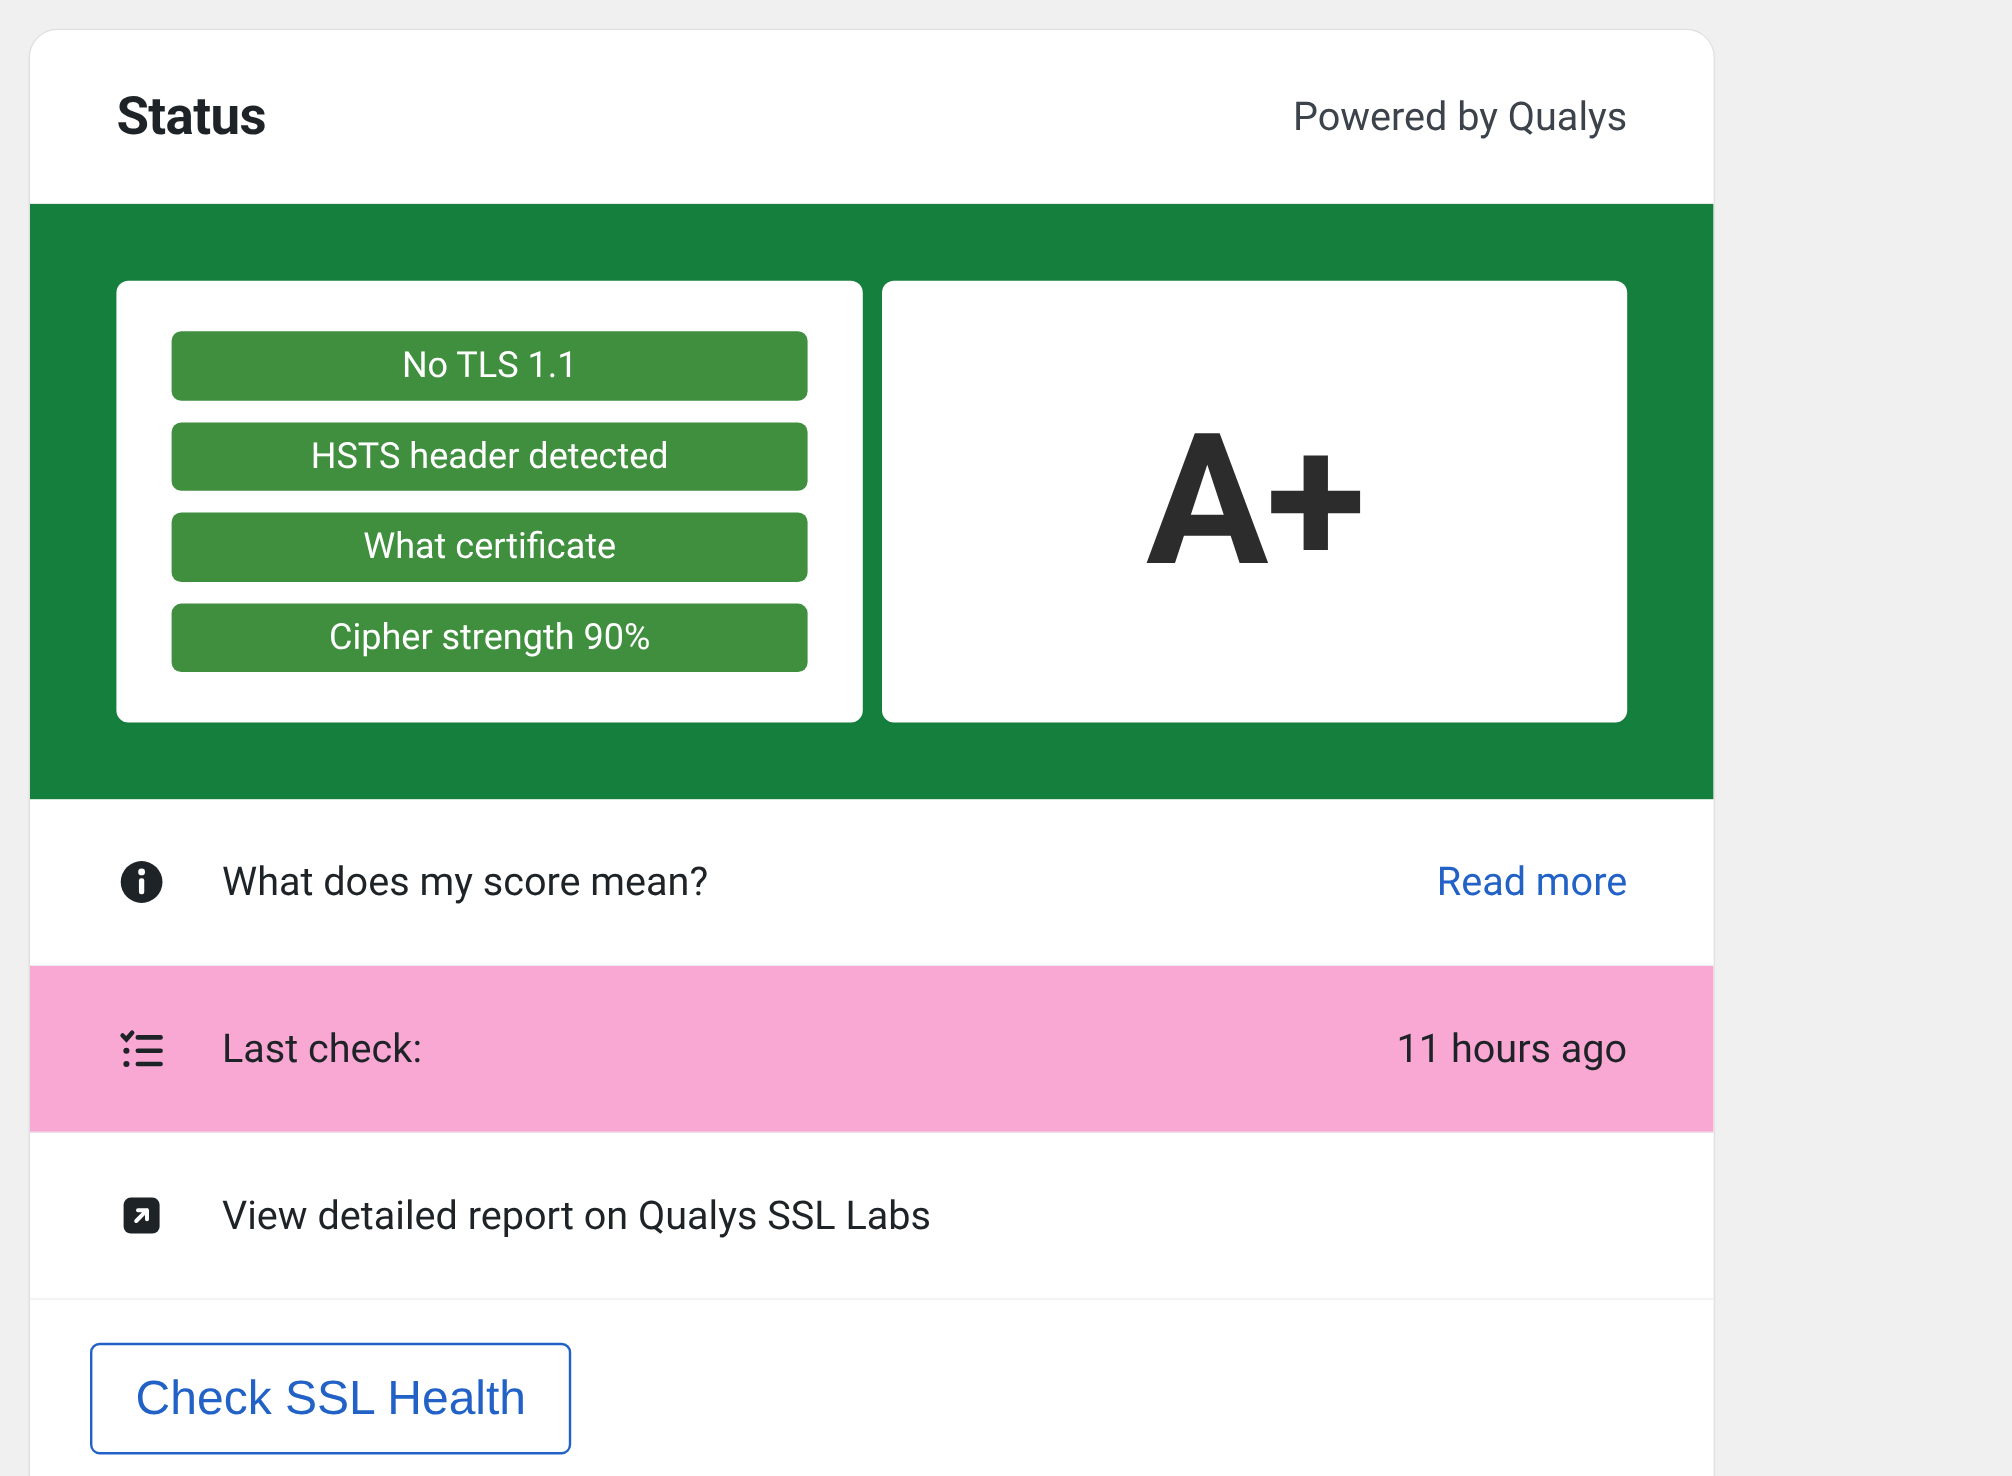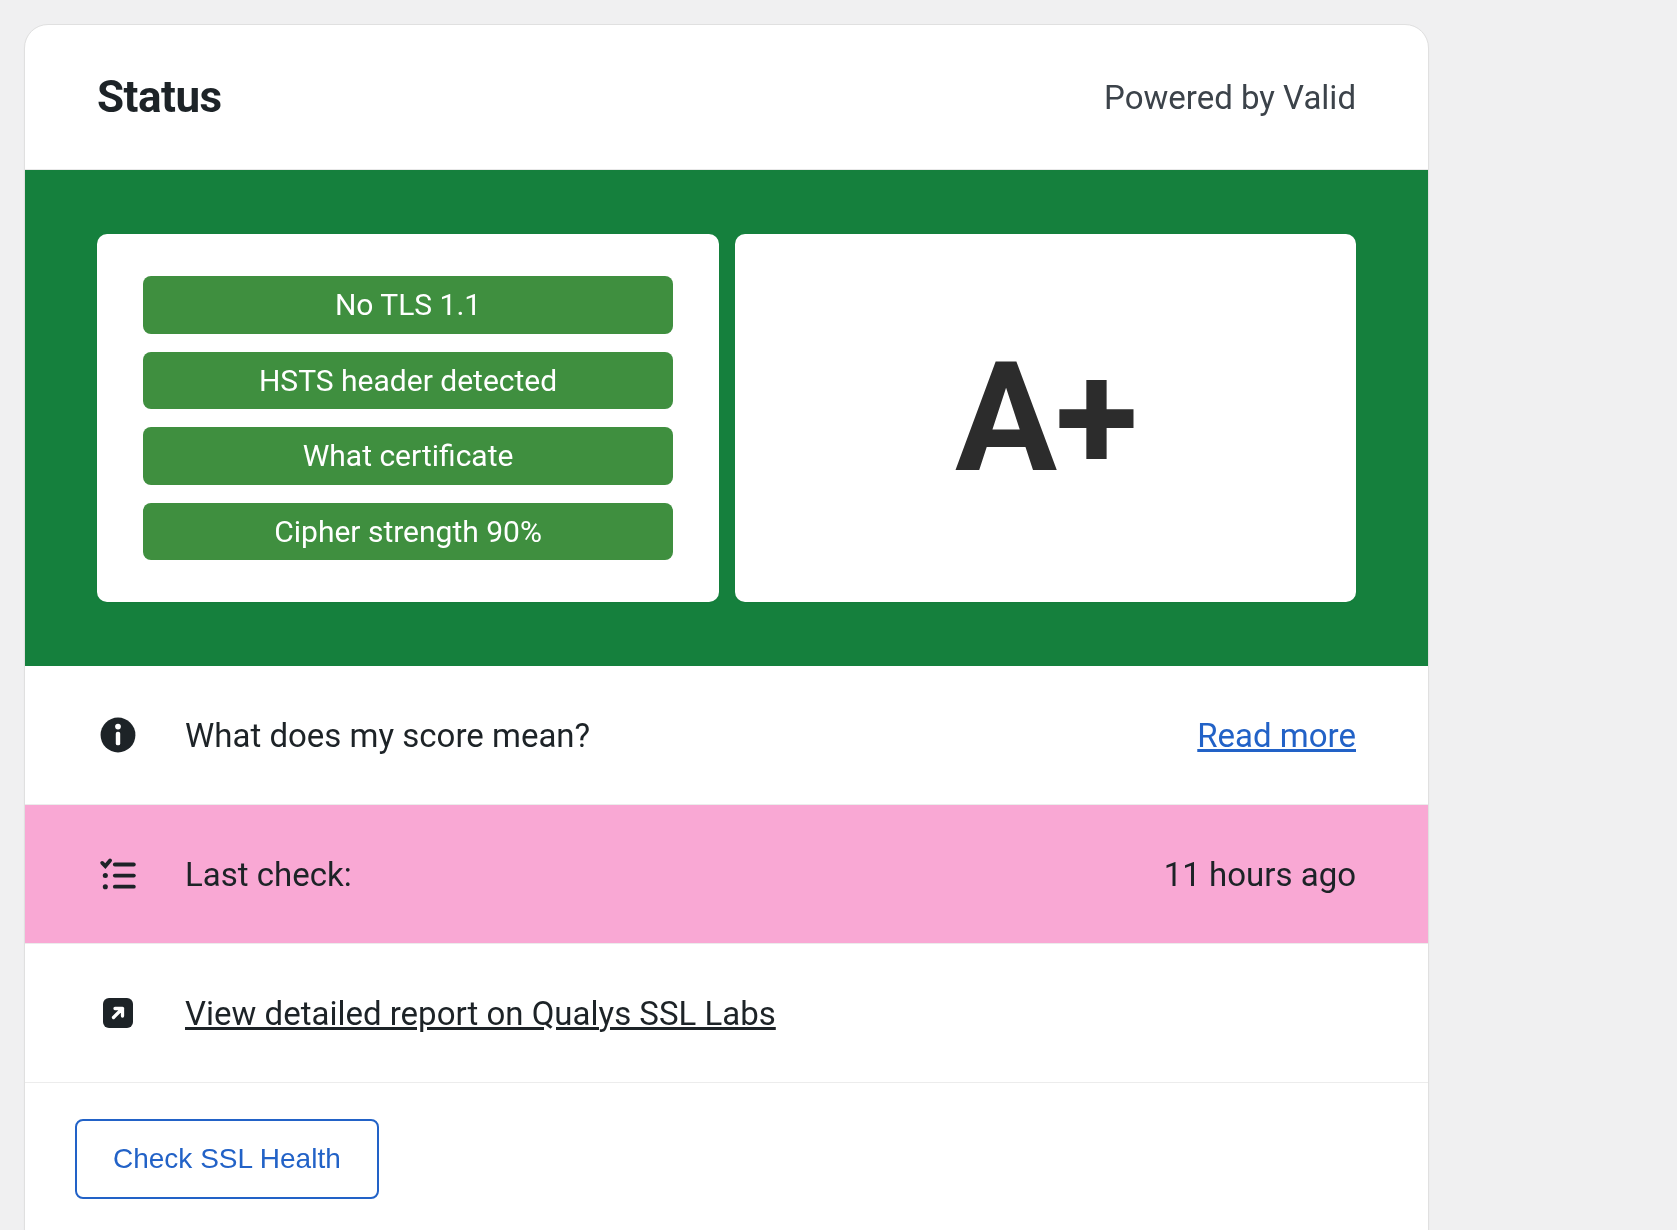--- a/index.html
+++ b/index.html
@@ -92,47 +92,46 @@
     margin-right: 46px;
     display: flex;
     align-items: center;
     justify-content: center;
     color: #1d2327;
   }
   .info-row .label { flex: 1 1 auto; color: #1d2327; }
   .info-row .trailing { flex: 0 0 auto; font-size: 33px; }
   a.link {
     color: #2262c7;
-    text-decoration: underline;
     cursor: pointer;
   }
   .card-footer {
     padding: 36px 50px 56px 50px;
   }
   .btn-outline {
     display: inline-block;
     border: 2px solid #2262c7;
     color: #2262c7;
     background: #fff;
-    font-size: 28px;
+    font-size: 40px;
     font-weight: 400;
     padding: 22px 36px;
     border-radius: 8px;
     cursor: pointer;
   }
   svg { display: block; }
 </style>
 </head>
 <body>
 
 <div class="card">
 
   <div class="card-header">
     <div class="card-title">Status</div>
-    <div class="powered-by">Powered by Valid</div>
+    <div class="powered-by">Powered by Qualys</div>
   </div>
 
   <div class="summary-band">
     <div class="summary-col checks">
       <div class="check-pill">No TLS 1.1</div>
       <div class="check-pill">HSTS header detected</div>
       <div class="check-pill">What certificate</div>
       <div class="check-pill">Cipher strength 90%</div>
     </div>
     <div class="summary-col grade-box">

